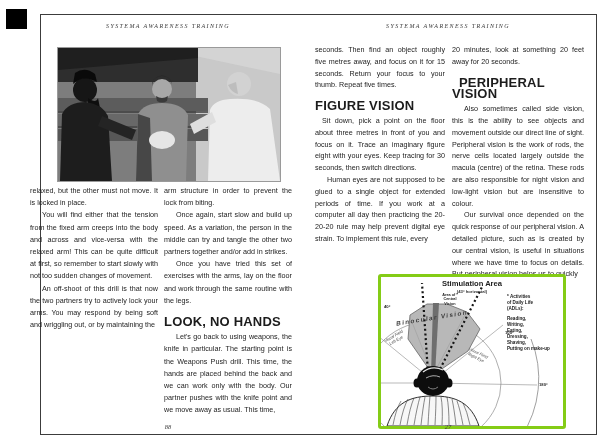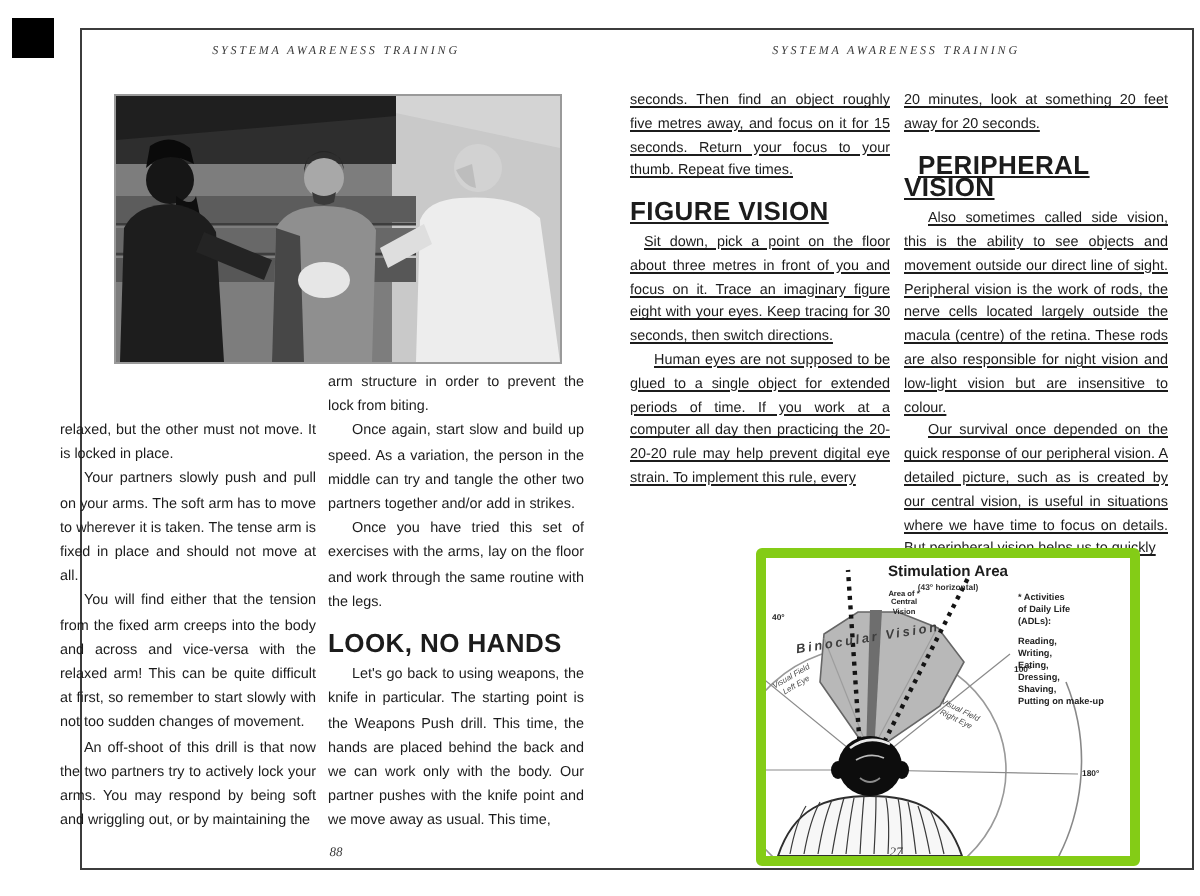--- a/index.html
+++ b/index.html
@@ -17,25 +17,25 @@
   .pagenum.rp{left:300px;width:296px;}
 
   .photo{position:absolute;left:57px;top:47px;width:222px;height:133px;border:1px solid #9a9a9a;
          background:#7d7d7d;overflow:hidden;}
 
   .col{position:absolute;text-align:justify;font-size:7.2px;color:#1c1c1c;}
   .col p{margin:0;text-indent:12px;}
   .col p.cont{text-indent:0;}
   .col h4{margin:9px 0 3px 0;font-size:13px;font-weight:bold;letter-spacing:.2px;}
   .lh-left{line-height:12.2px;}
-  .lh-right{line-height:11.8px;text-decoration:underline;}
+  .lh-right{line-height:11.8px;}
 
   
   .diagram{position:absolute;left:378px;top:274px;width:182px;height:149px;
-           border:5px solid #84cc16;border-radius:3px;background:#fff;overflow:hidden;}
+           border:3px solid #84cc16;border-radius:3px;background:#fff;overflow:hidden;}
   .diagram svg{position:absolute;left:0;top:0;}
   .dlabel{position:absolute;color:#1d1d1d;}
   .dg-title{left:36px;top:2px;width:110px;text-align:center;font-weight:bold;font-size:7.6px;}
   .dg-sub{left:36px;top:11.5px;width:110px;text-align:center;font-weight:bold;font-size:4.2px;color:#333;}
   .dg-central{left:57px;top:16px;width:24px;text-align:center;font-size:3.8px;line-height:1.15;font-weight:bold;color:#222;}
   .dg-binocular{left:8px;top:37px;width:86px;text-align:center;transform:rotate(-9deg);
                 font-weight:bold;font-style:italic;font-size:6.4px;letter-spacing:1.4px;color:#3d3d3d;}
   .dg-leftfield{left:-2px;top:57px;width:32px;text-align:center;transform:rotate(-30deg);
                 font-size:4px;font-style:italic;line-height:1.15;color:#4a4a4a;}
   .dg-rightfield{left:80px;top:74px;width:32px;text-align:center;transform:rotate(26deg);
@@ -89,23 +89,22 @@
       <g>
         <circle cx="27" cy="42" r="12" fill="#161616"></circle>
         <path d="M15,36 q10,-10 24,-2 l-2,-8 q-10,-8 -20,-1 z" fill="#0a0a0a"></path>
         <path d="M30,50 q8,6 10,0 l2,10 -12,2 z" fill="#0e0e0e"></path>
         <path d="M2,133 L4,66 q6,-12 24,-12 q16,2 22,14 L54,133 Z" fill="#1d1d1d"></path>
         <path d="M44,68 L78,82 l-4,10 L40,78 Z" fill="#242424"></path>
       </g>
     </svg>
   </div>
 
-  <div class="col lh-left" style="left:30px;top:185px;width:128px;margin-top:24px;">
+  <div class="col lh-left" style="left:30px;top:185px;width:128px;">
     <p class="cont">relaxed, but the other must not move. It is locked in place.</p>
-    <p>Your partners slowly push and pull on your arms. The soft arm has to move to wherever it is taken. The tense arm is fixed in place and should not move at all.</p>
     <p>You will find either that the tension from the fixed arm creeps into the body and across and vice-versa with the relaxed arm! This can be quite difficult at first, so remember to start slowly with not too sudden changes of movement.</p>
     <p>An off-shoot of this drill is that now the two partners try to actively lock your arms. You may respond by being soft and wriggling out, or by maintaining the</p>
   </div>
 
   <div class="col lh-left" style="left:164px;top:185px;width:128px;">
     <p class="cont">arm structure in order to prevent the lock from biting.</p>
     <p>Once again, start slow and build up speed. As a variation, the person in the middle can try and tangle the other two partners together and/or add in strikes.</p>
     <p>Once you have tried this set of exercises with the arms, lay on the floor and work through the same routine with the legs.</p>
     <h4>LOOK, NO HANDS</h4>
     <p>Let's go back to using weapons, the knife in particular. The starting point is the Weapons Push drill. This time, the hands are placed behind the back and we can work only with the body. Our partner pushes with the knife point and we move away as usual. This time,</p>

